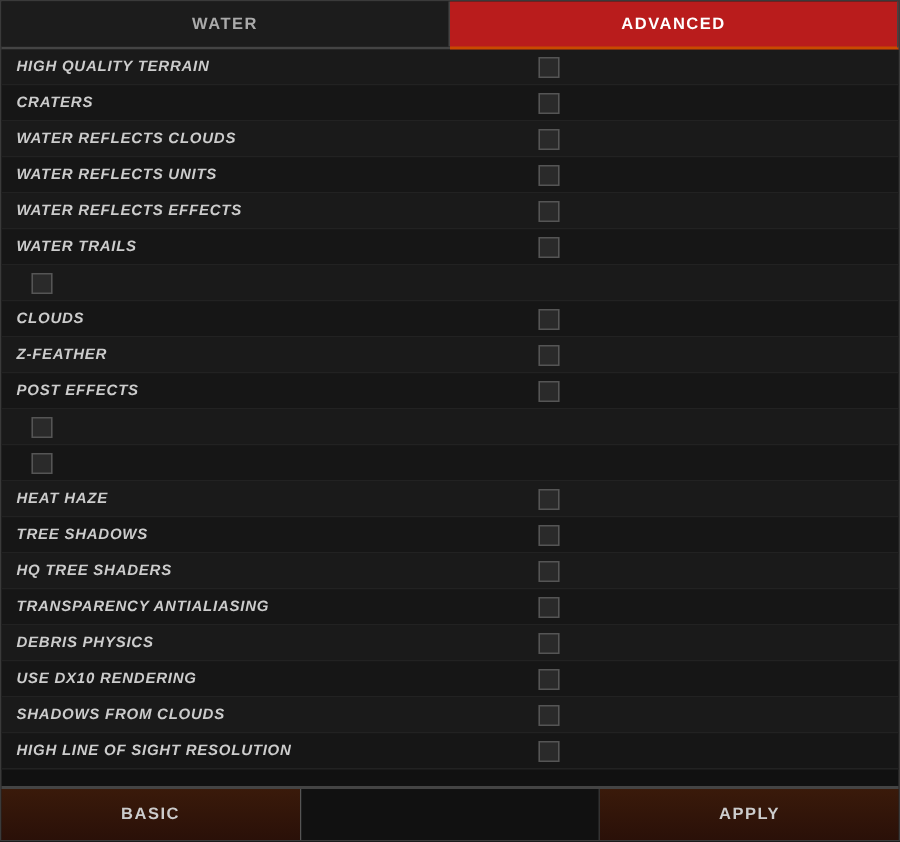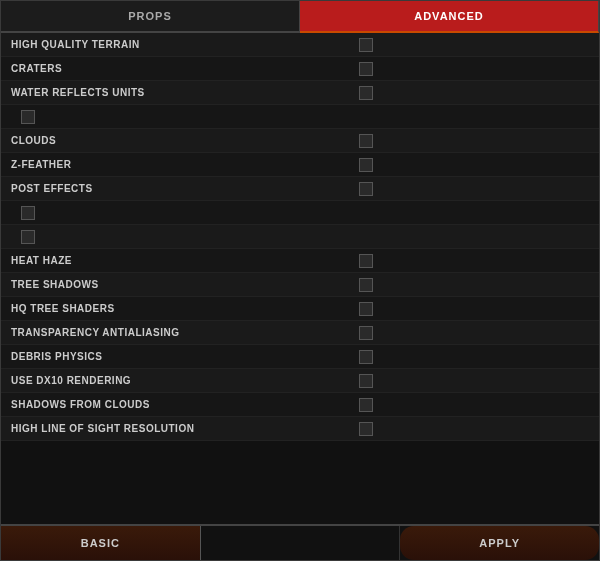--- a/index.html
+++ b/index.html
@@ -56,20 +56,21 @@
 
     .tab:first-child {
       border-left: none;
     }
 
     
     .content {
       display: flex;
       flex: 1;
       overflow: hidden;
+      font-style: italic;
     }
 
     
     .settings-list {
       flex: 1;
       overflow-y: auto;
       overflow-x: hidden;
     }
 
     .settings-list::-webkit-scrollbar {
@@ -154,31 +155,30 @@
       border-right: 1px solid #555;
     }
 
     .footer-btn.empty {
       background: #111;
       border-right: 1px solid #333;
     }
 
     .footer-btn.apply {
       background: linear-gradient(to bottom, #3a1a0a, #2a1008);
-      border-radius: 14px;
     }
   </style>
 </head>
 <body>
 
 <div class="container">
 
   <div class="tabs">
     <div class="tab">
-      <span>PROPS</span>
+      <span>WATER</span>
     </div>
     <div class="tab active">
       <span>ADVANCED</span>
     </div>
   </div>
 
   <div class="content">
     <div class="settings-list" id="settings-list">
 
     <div class="setting-row">
@@ -187,21 +187,39 @@
             <div class="checkbox"></div>
           </div>
         </div>
         <div class="setting-row">
           <span class="setting-label">CRATERS</span>
           <div class="setting-checkbox-area">
             <div class="checkbox"></div>
           </div>
         </div>
         <div class="setting-row">
+          <span class="setting-label">WATER REFLECTS CLOUDS</span>
+          <div class="setting-checkbox-area">
+            <div class="checkbox"></div>
+          </div>
+        </div>
+        <div class="setting-row">
           <span class="setting-label">WATER REFLECTS UNITS</span>
+          <div class="setting-checkbox-area">
+            <div class="checkbox"></div>
+          </div>
+        </div>
+        <div class="setting-row">
+          <span class="setting-label">WATER REFLECTS EFFECTS</span>
+          <div class="setting-checkbox-area">
+            <div class="checkbox"></div>
+          </div>
+        </div>
+        <div class="setting-row">
+          <span class="setting-label">WATER TRAILS</span>
           <div class="setting-checkbox-area">
             <div class="checkbox"></div>
           </div>
         </div>
         <div class="setting-row">
           <div class="setting-checkbox-area">
             <div class="checkbox"></div>
           </div>
         </div>
         <div class="setting-row">

